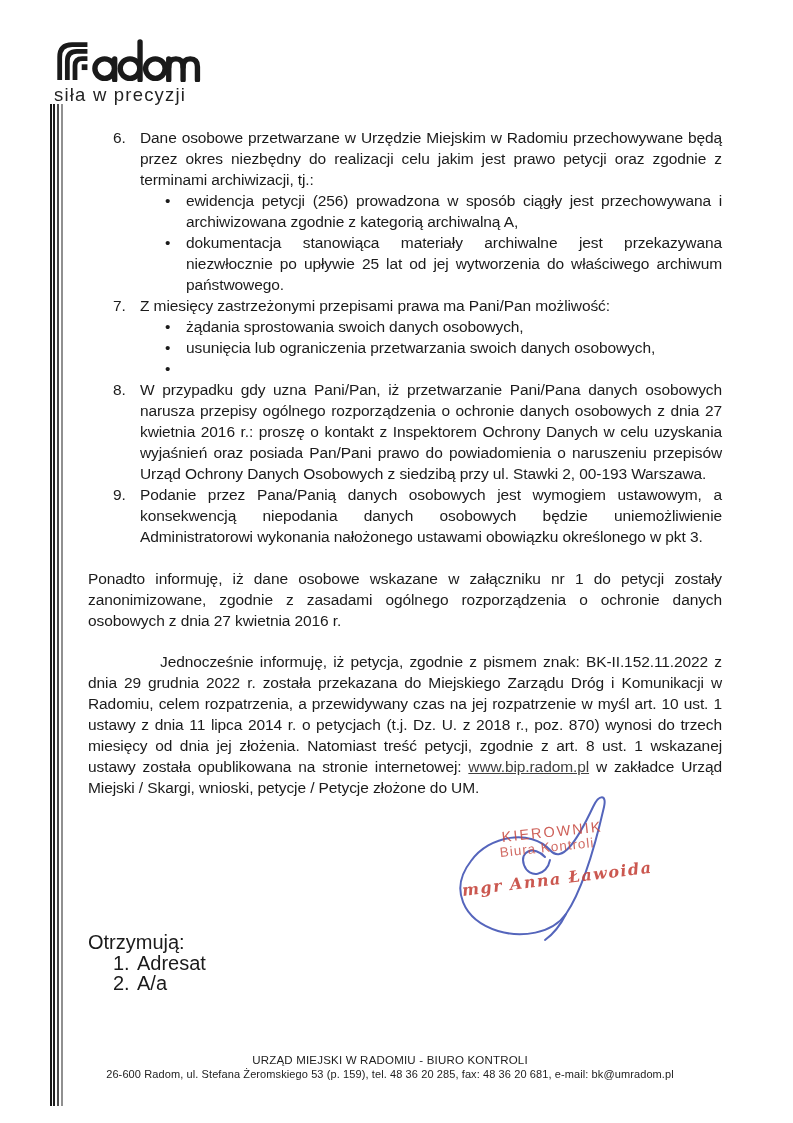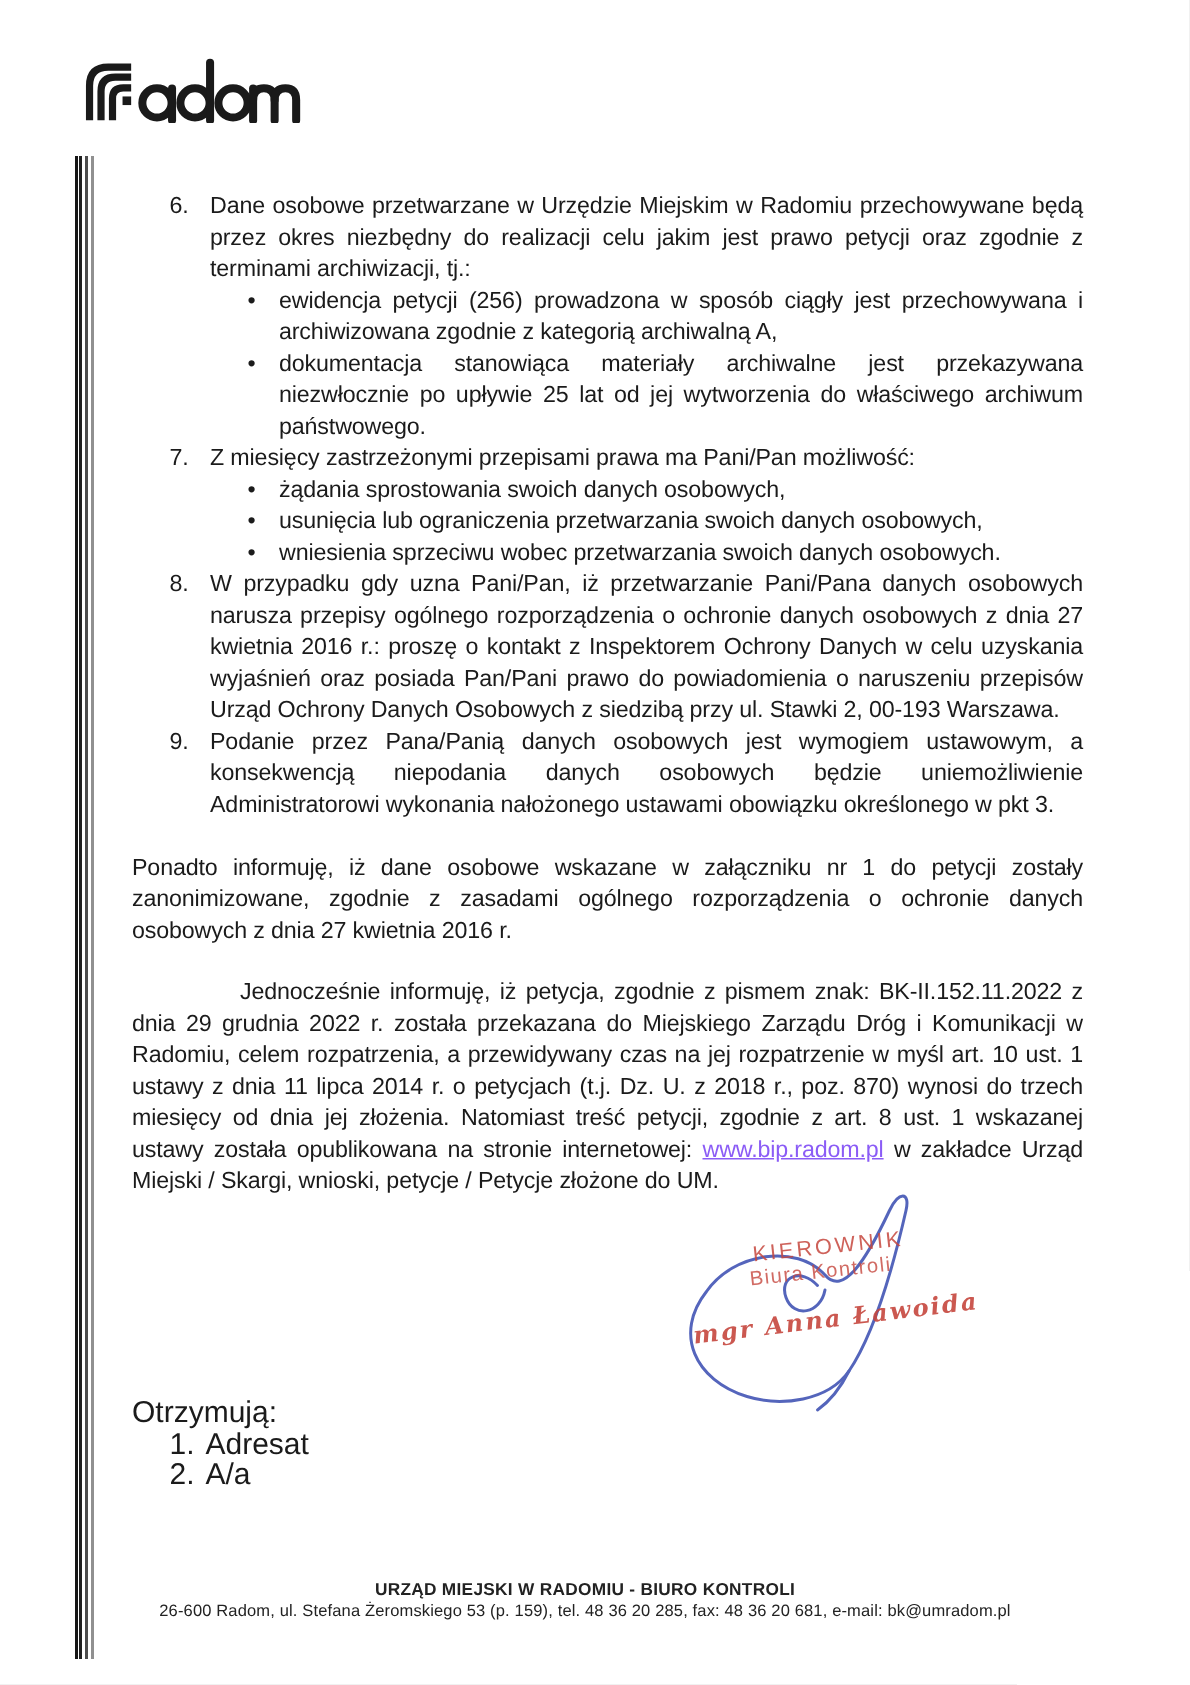--- a/index.html
+++ b/index.html
@@ -48,21 +48,21 @@
   .li{display:flex;padding-left:25px;}
   .li-num{flex:0 0 27px;}
   .li-text{flex:1;text-align:justify;}
   .bullet{display:flex;padding-left:77px;}
   .bullet .dot{flex:0 0 21px;}
   .bullet .dot::before{content:"\2022";}
   .bullet .b-text{flex:1;text-align:justify;}
 
   .para-ponadto{margin-top:21px;}
   .para-jedn{margin-top:20px;text-indent:72px;}
-  .weblink{color:#8b5cf6;text-decoration:underline;}
+  .weblink{color:#404040;text-decoration:underline;}
 
   
   .signature{position:absolute;left:433px;top:793px;width:215px;height:150px;}
   .signature svg{position:absolute;left:0;top:0;}
   .stamp{
     position:absolute;color:#c6473e;
     transform-origin:left top;
     white-space:nowrap;
   }
   .stamp-l1{left:68px;top:36px;font-size:14.5px;letter-spacing:2px;transform:rotate(-6deg);opacity:.85;}
@@ -78,21 +78,21 @@
   
   .recipients{position:absolute;left:88px;top:932px;font-size:20px;line-height:20.5px;}
   .rec-item{display:flex;padding-left:25px;}
   .rec-num{flex:0 0 24px;}
 
   
   .footer{
     position:absolute;left:0;top:1054px;width:780px;
     text-align:center;color:#222;
   }
-  .footer-title{font-size:11.5px;font-weight:bold;letter-spacing:.2px;}
+  .footer-title{font-size:11.5px;font-weight:normal;letter-spacing:.2px;}
   .footer-address{font-size:11px;margin-top:2px;letter-spacing:.1px;}
 </style>
 </head>
 <body>
 
 <div id="page">
 
   <div class="logo">
     <svg width="152" height="44" viewBox="0 0 155 46">
       <g fill="none" stroke="#1a1a1a" stroke-width="5">
@@ -105,20 +105,21 @@
         <circle cx="51" cy="32" r="10.2"></circle>
         <path d="M61.5,22 V44"></path>
         <circle cx="77.5" cy="32" r="10.2"></circle>
         <path d="M88,4 V44"></path>
         <circle cx="104" cy="32" r="10.2"></circle>
         <path d="M118,44 V22"></path>
         <path d="M118,30 Q118,21.8 125.5,21.8 Q133,21.8 133,30 V44"></path>
         <path d="M133,30 Q133,21.8 140.5,21.8 Q148,21.8 148,30 V44"></path>
       </g>
     </svg>
+    <div class="tagline">siła w precyzji</div>
   </div>
 
   <div class="stripes"></div>
 
   <div class="content">
 
     <div class="li">
       <div class="li-num">6.</div>
       <div class="li-text">Dane osobowe przetwarzane w Urzędzie Miejskim w Radomiu przechowywane będą przez okres niezbędny do realizacji celu jakim jest prawo petycji oraz zgodnie z terminami archiwizacji, tj.:</div>
     </div>
@@ -138,21 +139,20 @@
     <div class="bullet">
       <div class="dot"></div>
       <div class="b-text">żądania sprostowania swoich danych osobowych,</div>
     </div>
     <div class="bullet">
       <div class="dot"></div>
       <div class="b-text">usunięcia lub ograniczenia przetwarzania swoich danych osobowych,</div>
     </div>
     <div class="bullet">
       <div class="dot"></div>
-      <div class="b-text">wniesienia sprzeciwu wobec przetwarzania swoich danych osobowych.</div>
     </div>
 
     <div class="li">
       <div class="li-num">8.</div>
       <div class="li-text">W przypadku gdy uzna Pani/Pan, iż przetwarzanie Pani/Pana danych osobowych narusza przepisy ogólnego rozporządzenia o ochronie danych osobowych z dnia 27 kwietnia 2016 r.: proszę o kontakt z Inspektorem Ochrony Danych w celu uzyskania wyjaśnień oraz posiada Pan/Pani prawo do powiadomienia o naruszeniu przepisów Urząd Ochrony Danych Osobowych z siedzibą przy ul. Stawki 2, 00-193 Warszawa.</div>
     </div>
 
     <div class="li">
       <div class="li-num">9.</div>
       <div class="li-text">Podanie przez Pana/Panią danych osobowych jest wymogiem ustawowym, a konsekwencją niepodania danych osobowych będzie uniemożliwienie Administratorowi wykonania nałożonego ustawami obowiązku określonego w pkt 3.</div>

